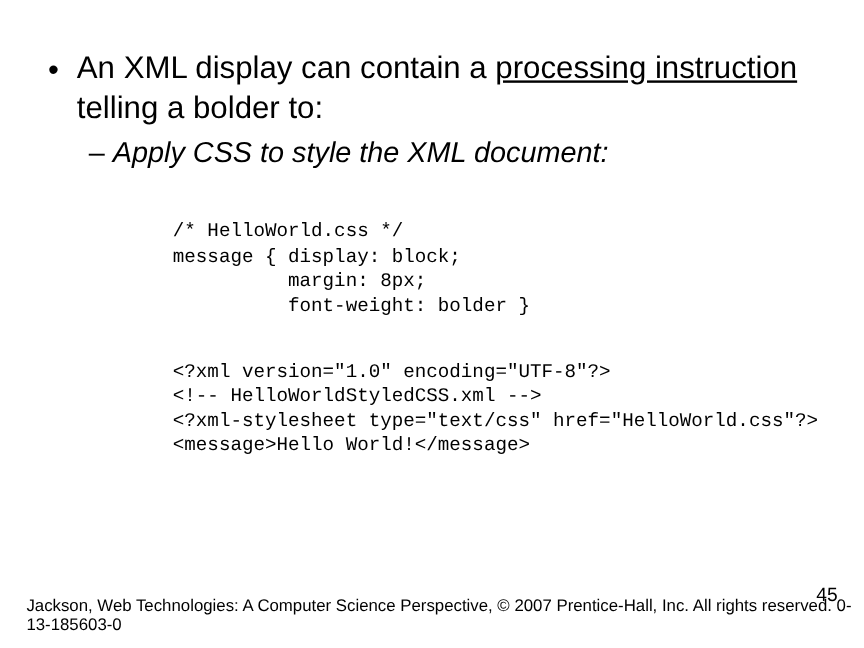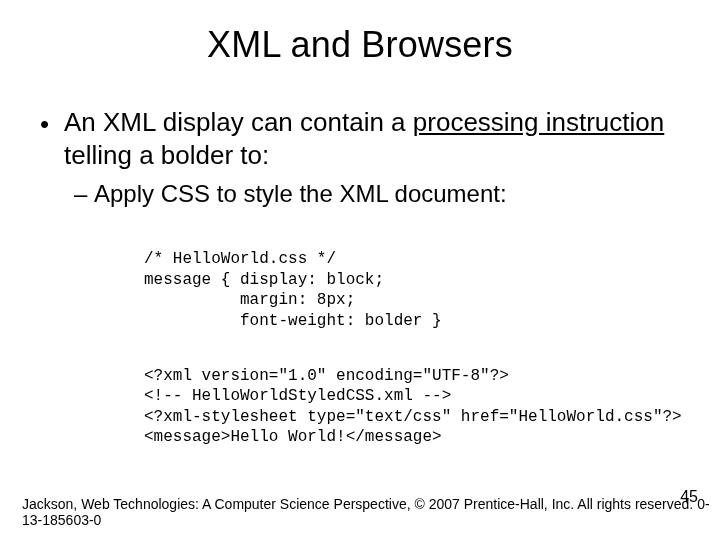--- a/index.html
+++ b/index.html
@@ -55,20 +55,21 @@
     line-height: 1.25;
     margin-left: 34px;
     margin-top: 8px;
   }
   .bullet2 .dash {
     width: 20px;
     flex: 0 0 20px;
   }
   .bullet2 .txt {
     flex: 1;
+    font-style: italic;
   }
   .codeblock {
     font-family: "Courier New", Courier, monospace;
     font-size: 16px;
     line-height: 1.28;
     white-space: pre;
     margin-left: 104px;
     margin-top: 20px;
     color: #000;
   }
@@ -89,21 +90,20 @@
     bottom: 12px;
     font-size: 14px;
     color: #000;
   }
 </style>
 </head>
 <body>
 
 <div class="slide">
 
-  <div class="title">XML and Browsers</div>
 
   <div class="body">
 
     <div class="bullet1">
       <div class="dot">•</div>
       <div class="txt">
         <span>An XML display can contain a </span><span class="underline">processing instruction</span><span> telling a bolder to:</span>
       </div>
     </div>
 

